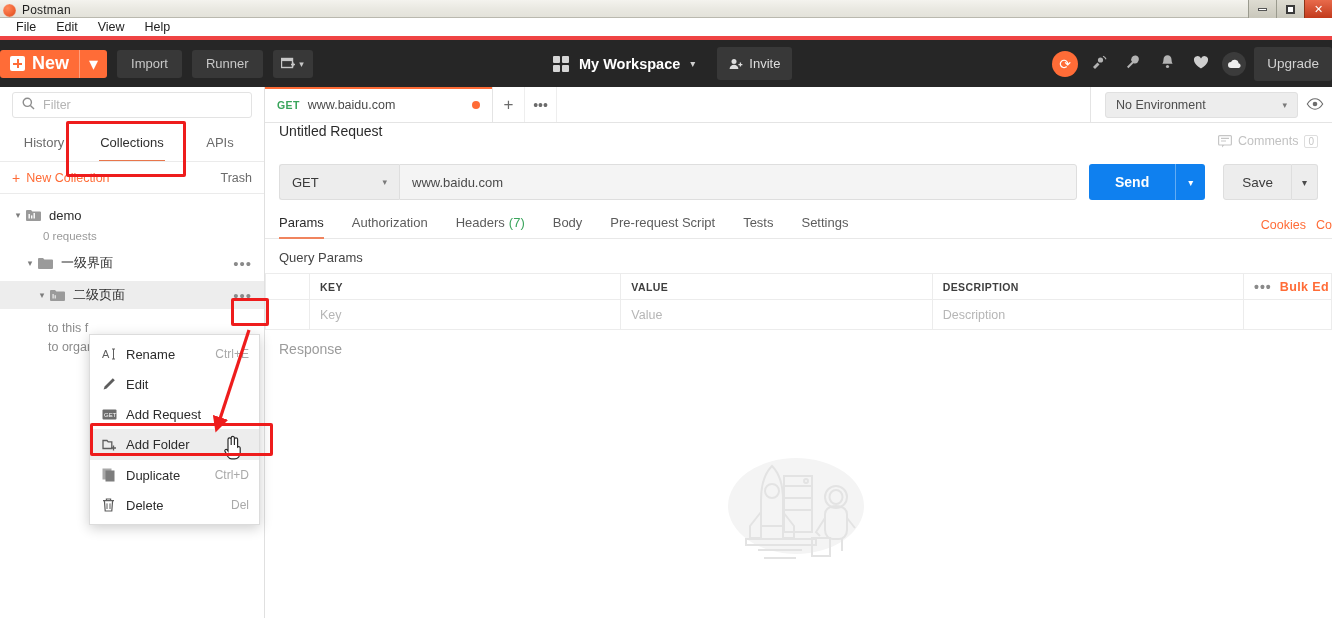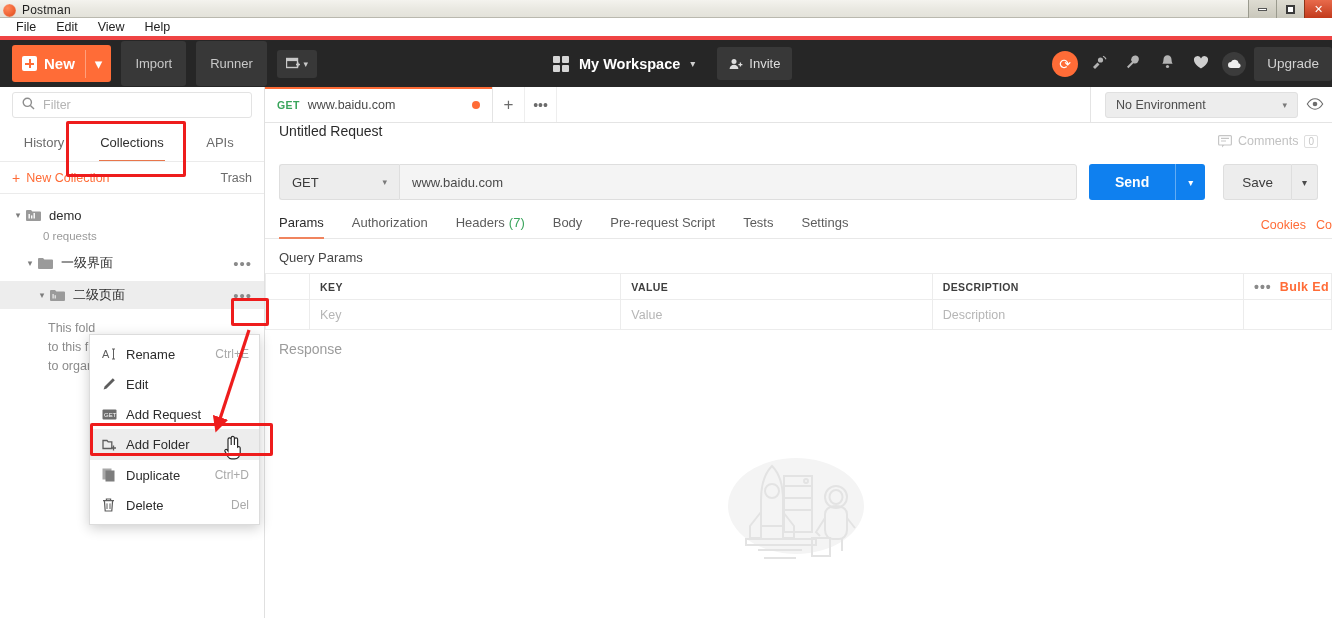--- a/index.html
+++ b/index.html
@@ -48,40 +48,40 @@
   .menubar .m-item {
     font-size: 12.5px; color: #222; padding: 2px 8px; cursor: default;
   }
 
   
   .pm-header {
     position: absolute; top: 40px; left: 0; width: 1332px; height: 47px;
     background: #262626; display: flex; align-items: center;
   }
   .btn-new {
-    display: flex; align-items: center; height: 37px;
-    background: #ff6c37; border-radius: 3px; margin-left: 12px; color: #fff;
-    font-size: 15px; overflow: hidden;
+    display: flex; align-items: center; height: 28px;
+    background: #ff6c37; border-radius: 3px; margin-left: 0; color: #fff;
+    font-size: 18px; overflow: hidden;
   }
   .btn-new .plus-box {
     width: 15px; height: 15px; background: #fff; border-radius: 2px;
     margin-left: 10px; position: relative;
   }
   .btn-new .plus-box:before, .btn-new .plus-box:after {
     content:""; position: absolute; background:#ff6c37;
   }
   .btn-new .plus-box:before { left:6.5px; top:3px; width:2px; height:9px; }
   .btn-new .plus-box:after  { top:6.5px; left:3px; height:2px; width:9px; }
   .btn-new .new-label { padding: 0 10px 0 7px; font-weight: 600; }
   .btn-new .caret-split {
     border-left: 1px solid rgba(255,255,255,.35); padding: 0 9px;
     height: 28px; display: flex; align-items: center;
   }
   .hdr-btn {
-    height: 45px; display: flex; align-items: center; justify-content: center;
+    height: 28px; display: flex; align-items: center; justify-content: center;
     background: #383838; border-radius: 3px; color: #c8c8c8; font-size: 13px;
     padding: 0 14px; margin-left: 10px;
   }
   .hdr-icon-btn {
     height: 28px; width: 40px; display: flex; align-items: center; justify-content: center;
     background: #383838; border-radius: 3px; color: #c8c8c8; margin-left: 10px; gap: 3px;
   }
   .workspace-block {
     position: absolute; left: 553px; top: 0; height: 47px;
     display: flex; align-items: center; gap: 10px;
@@ -440,21 +440,20 @@
                 <path d="M0 2a1 1 0 0 1 1-1h4l1.4 1.4H14a1 1 0 0 1 1 1V11a1 1 0 0 1-1 1H1a1 1 0 0 1-1-1z" fill="#9a9a9a"></path>
                 <rect x="2.5" y="5" width="1.2" height="4.5" fill="#ededed"></rect>
                 <rect x="4.6" y="6.2" width="1.2" height="3.3" fill="#ededed"></rect>
               </svg>
           </span>
           <span class="tree-label">二级页面</span>
           <span class="dots-btn">•••</span>
         </div>
 
         <div class="folder-desc">
-          <div>This fold</div>
           <div>to this f</div>
           <div>to organ</div>
         </div>
       </div>
     </div>
 
     <div class="main">
       <div class="tabbar">
         <div class="rq-tab">
           <span class="rq-method">GET</span>

